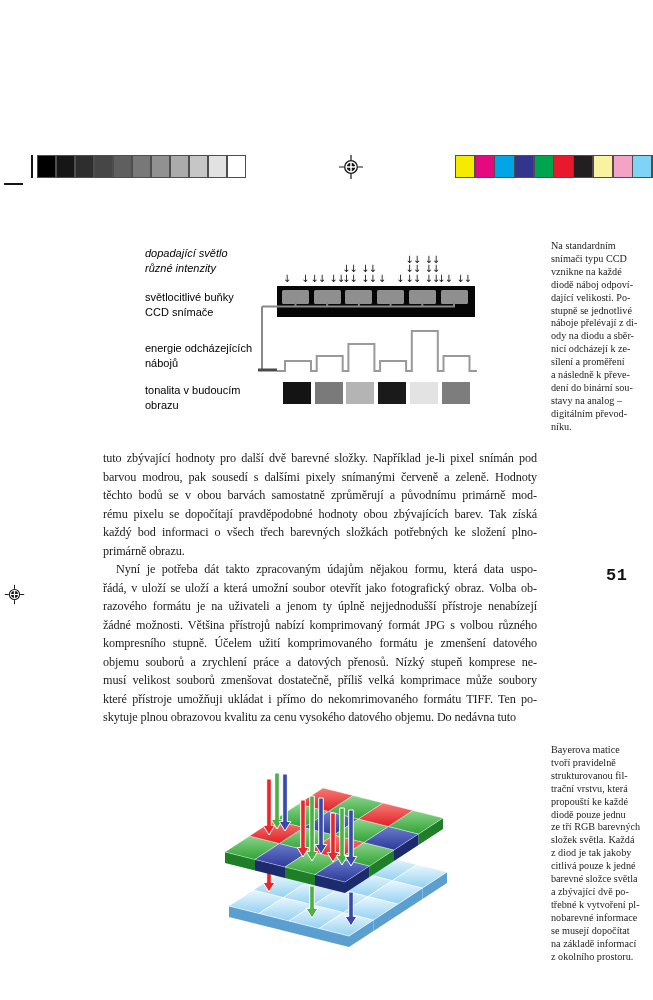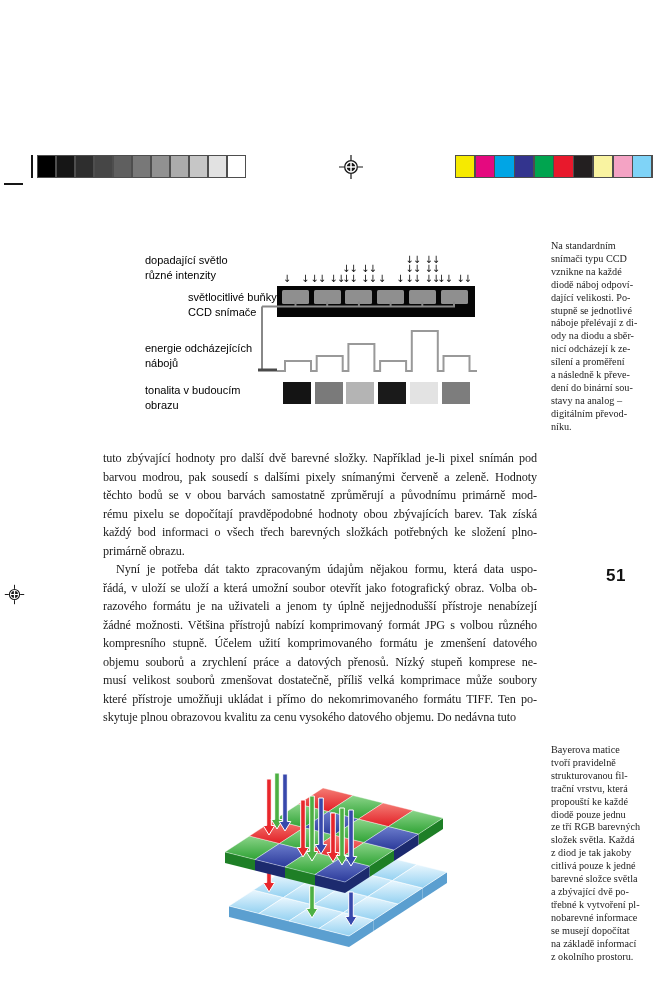--- a/index.html
+++ b/index.html
@@ -35,21 +35,21 @@
   #note-top{top:240px;}
   #note-bottom{top:744px;}
 
   
   #body-text{position:absolute;left:103px;top:449px;width:434px;}
   .bline{height:18.5px;line-height:18.5px;font-size:12.2px;letter-spacing:-0.1px;
          text-align:justify;text-align-last:justify;overflow:hidden;white-space:nowrap;}
   .bline.last{text-align-last:left;}
   .bline.indent{padding-left:13px;}
 
-  .page-num{position:absolute;left:606px;top:566px;font-family:Liberation Sans, sans-serif;
+  .page-num{position:absolute;left:606px;top:566px;font-family:Liberation Mono, monospace;
             font-weight:bold;font-size:17px;letter-spacing:0.5px;color:#111;text-align:right;}
   svg{position:absolute;overflow:visible;}
 </style>
 </head>
 <body>
 
 <div class="page">
 
   <div class="corner-v"></div>
   <div class="corner-h"></div>
@@ -88,23 +88,23 @@
   </svg>
 
   <svg style="left:4px;top:584px;width:21px;height:21px" viewBox="-13 -13 26 26">
     <circle cx="0" cy="0" r="4.3" fill="#161616"></circle>
     <path d="M -5.5 0 H 5.5 M 0 -5.5 V 5.5" stroke="#ffffff" stroke-width="1.5" fill="none"></path>
     <circle cx="0" cy="0" r="6.3" fill="none" stroke="#161616" stroke-width="1.3"></circle>
     <path d="M -12 0 H -7 M 7 0 H 12 M 0 -12 V -7 M 0 7 V 12" stroke="#161616" stroke-width="1.2" fill="none"></path>
   </svg>
 
   <div id="diagram-labels">
-      <div class="diagram-label" style="top: 253px;">dopadající světlo
+      <div class="diagram-label" style="top: 246px; font-style: italic;">dopadající světlo
 různé intenzity</div>
-      <div class="diagram-label" style="top: 290px; margin-left: 43px;">světlocitlivé buňky
+      <div class="diagram-label" style="top: 290px;">světlocitlivé buňky
 CCD snímače</div>
       <div class="diagram-label" style="top: 341px;">energie odcházejících
 nábojů</div>
       <div class="diagram-label" style="top: 383px;">tonalita v budoucím
 obrazu</div>
     </div>
   <div id="arrow-groups">
       <div class="arrow-group" style="left: 272.5px;">
         <div class="arrow-row">↓     ↓</div>
       </div>

